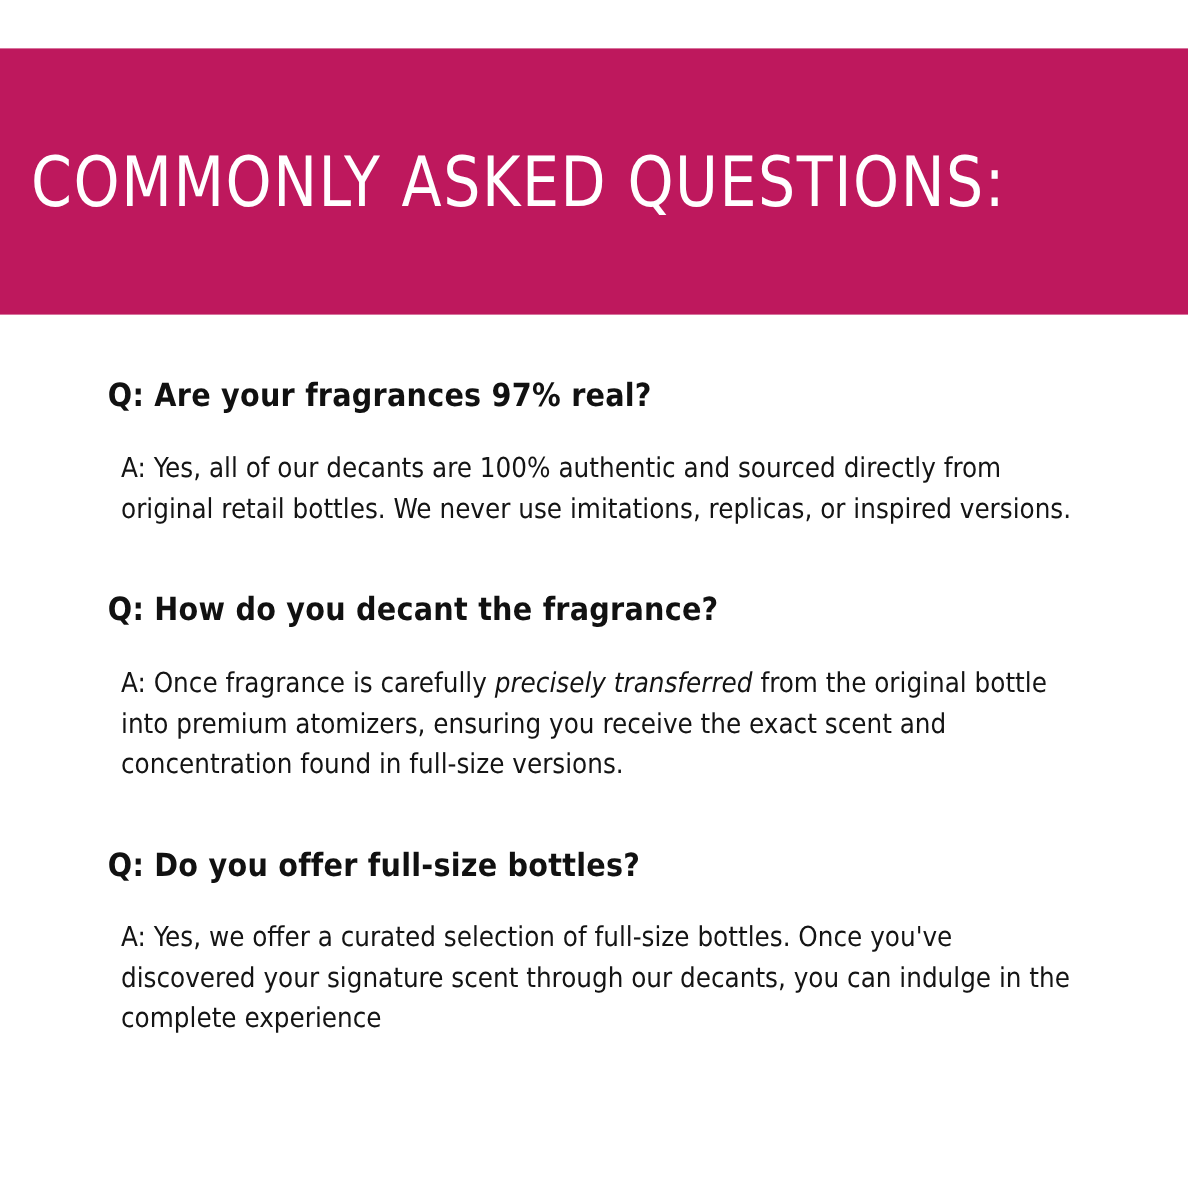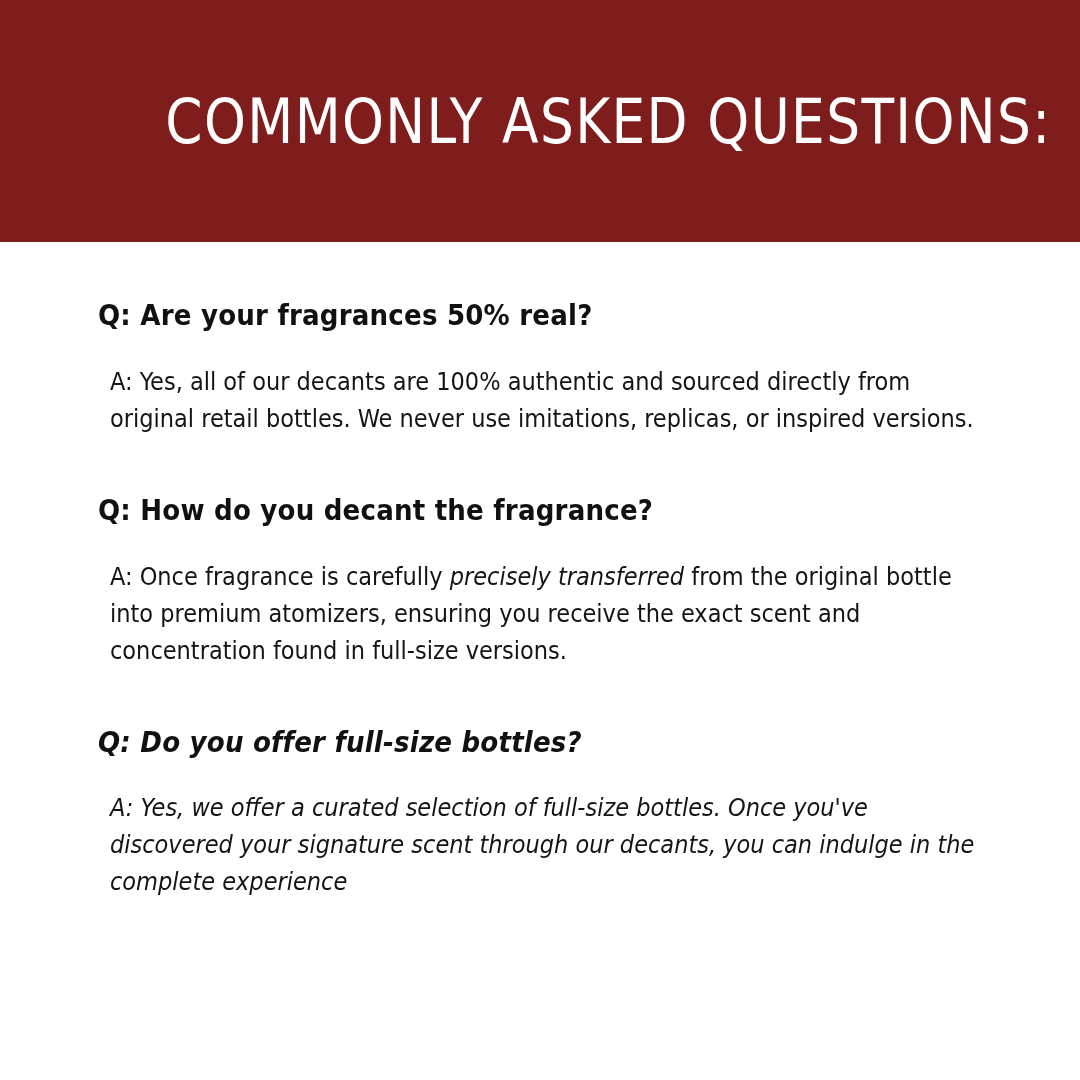--- a/index.html
+++ b/index.html
@@ -17,25 +17,26 @@
     position: relative;
     width: 1080px;
     height: 1080px;
     background: #ffffff;
     display: flex;
     flex-direction: column;
   }
   .header-band {
     width: 100%;
     height: 242px;
-    background: #7f1d1d;
+    background: #be185d;
     display: flex;
     align-items: center;
-    justify-content: flex-end;
+    justify-content: flex-start;
     box-sizing: border-box;
+    margin-top: 44px;
   }
   .header-title {
     color: #ffffff;
     font-family: "DejaVu Sans Condensed", "Liberation Sans Narrow", "Liberation Sans", sans-serif;
     font-size: 63px;
     font-weight: 400;
     letter-spacing: 1.5px;
     line-height: 1;
     text-align: center;
     transform: scaleX(0.94);
@@ -43,21 +44,20 @@
   }
   .content {
     padding: 56px 75px 0 98px;
     box-sizing: border-box;
   }
   .faq-item {
     margin-bottom: 56px;
   }
   .faq-item:last-child {
     margin-bottom: 0;
-    font-style: italic;
   }
   .faq-question {
     font-family: "DejaVu Sans Condensed", "Liberation Sans Narrow", "Liberation Sans", sans-serif;
     font-size: 29px;
     font-weight: 700;
     color: #111111;
     letter-spacing: 0.2px;
     margin: 0 0 30px 0;
     line-height: 1.2;
   }
@@ -79,21 +79,21 @@
 
 <div class="page">
 
   <div class="header-band">
     <div class="header-title">COMMONLY ASKED QUESTIONS:</div>
   </div>
 
   <div class="content">
 
     <div class="faq-item">
-      <p class="faq-question">Q: Are your fragrances 50% real?</p>
+      <p class="faq-question">Q: Are your fragrances 97% real?</p>
       <p class="faq-answer">A: Yes, all of our decants are 100% authentic and sourced directly from original retail bottles. We never use imitations, replicas, or inspired versions.</p>
     </div>
 
     <div class="faq-item">
       <p class="faq-question">Q: How do you decant the fragrance?</p>
       <p class="faq-answer"><span>A: Once fragrance is carefully </span><span class="em">precisely transferred</span><span> from the original bottle into premium atomizers, ensuring you receive the exact scent and concentration found in full-size versions.</span></p>
     </div>
 
     <div class="faq-item">
       <p class="faq-question">Q: Do you offer full-size bottles?</p>

